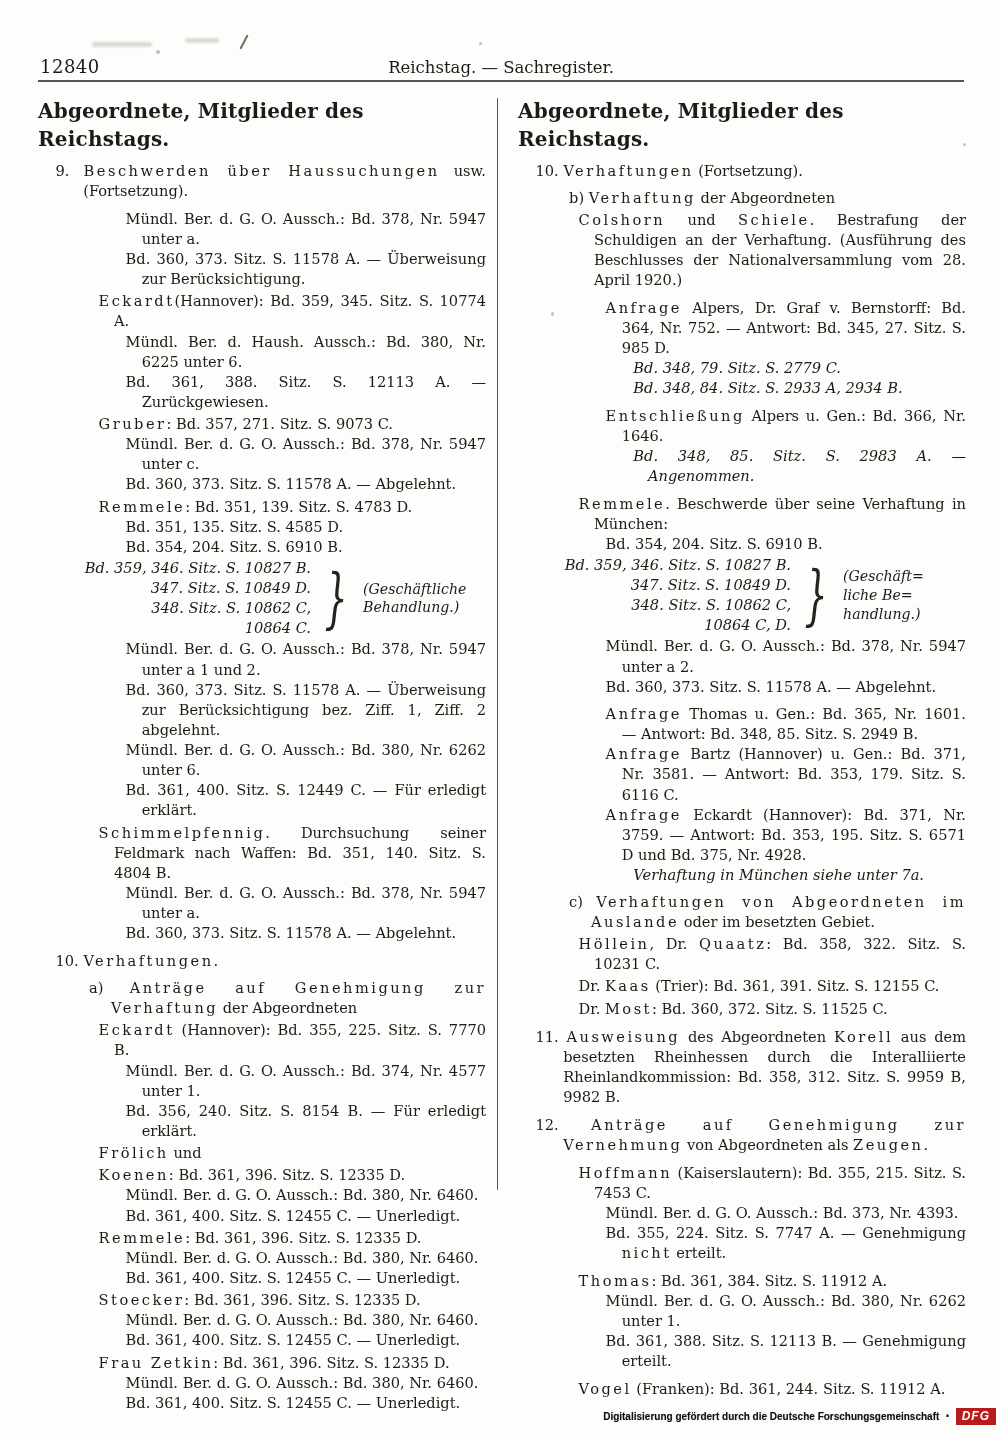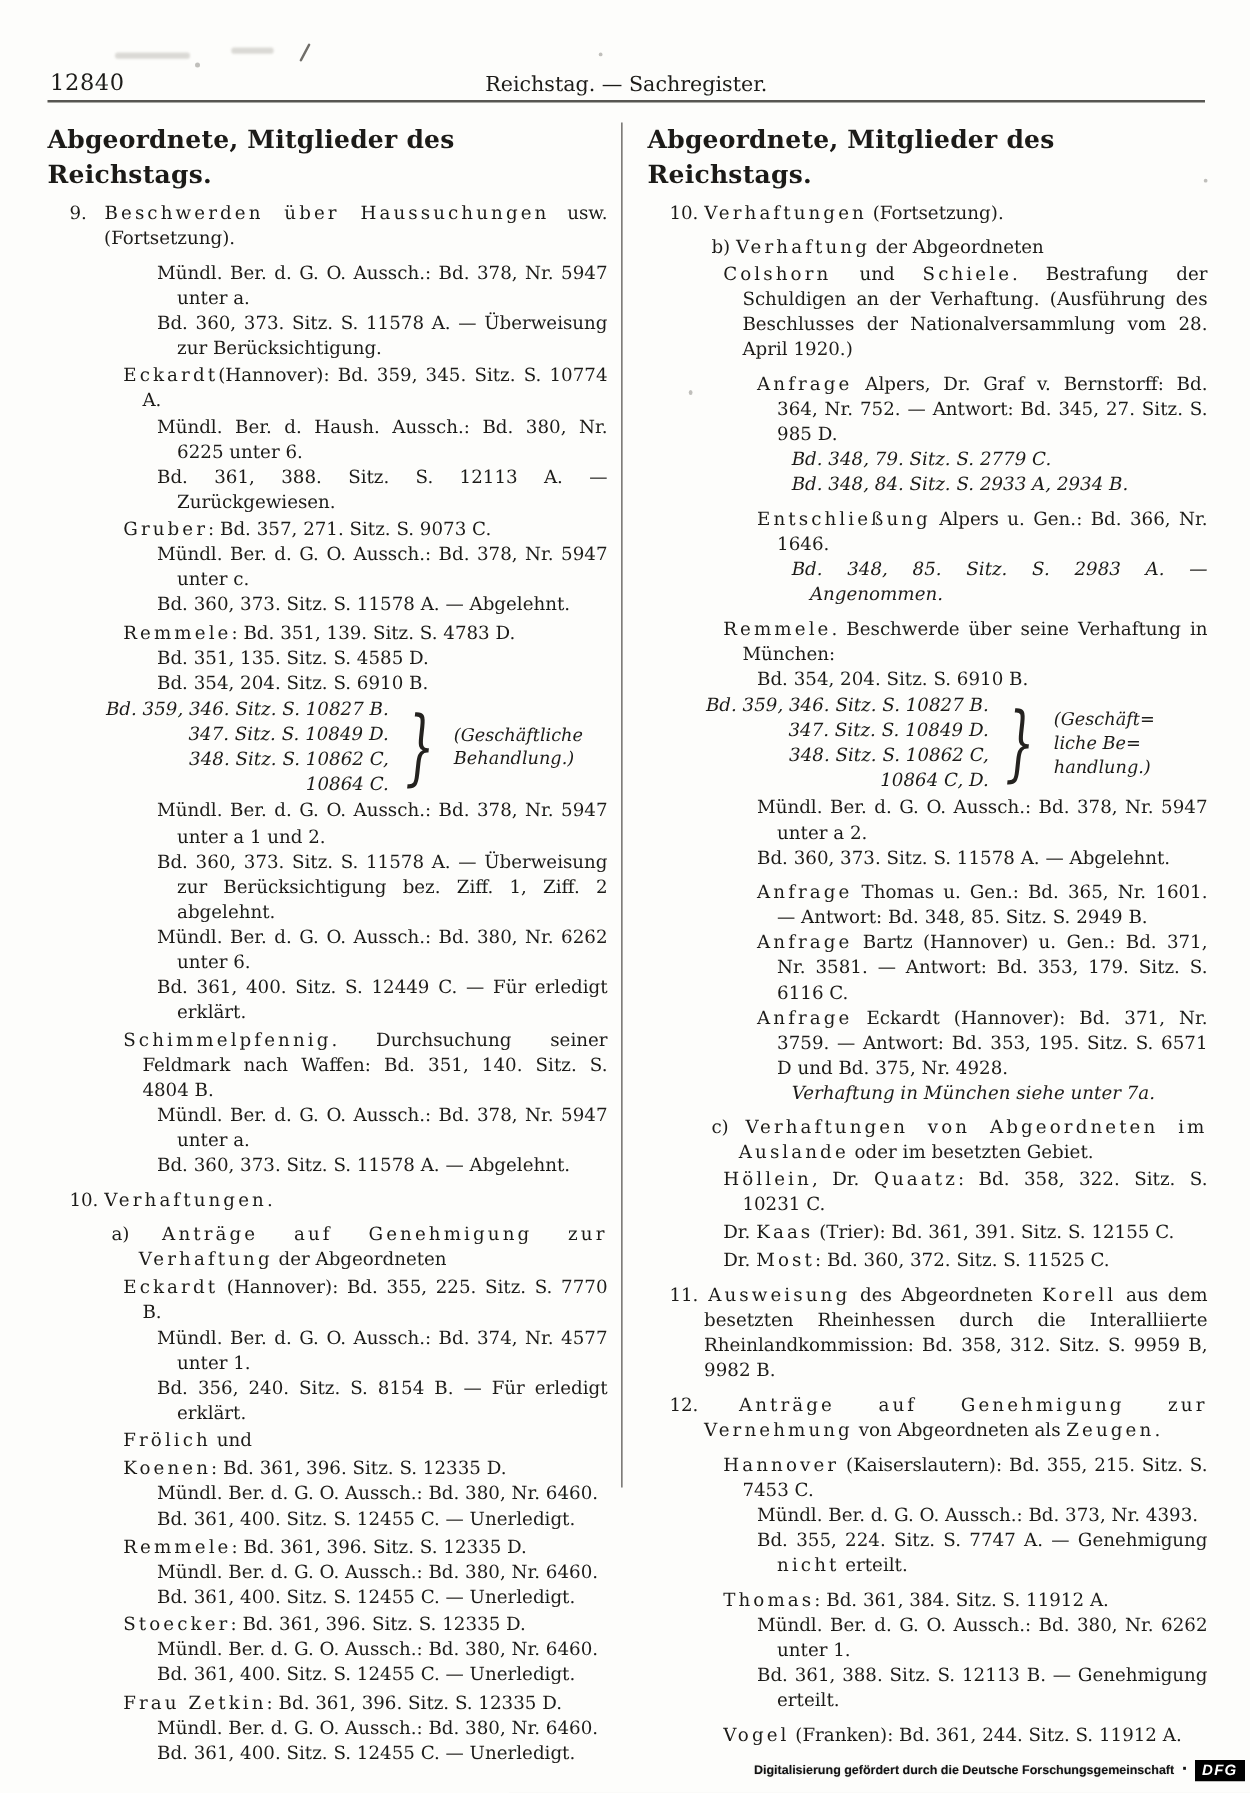--- a/index.html
+++ b/index.html
@@ -82,21 +82,21 @@
     display:flex;align-items:center;
     font-family:"Liberation Sans","DejaVu Sans",sans-serif;
   }
   .credit{
     font-size:10px;font-weight:bold;color:#121212;
     text-shadow:0 0 1px rgba(0,0,0,.35);
     margin-right:6px;
   }
   .dot{font-weight:bold;margin-right:5px;color:#121212;}
   .dfg{
-    background:#000000;color:#ffffff;
+    background:#b91c1c;color:#ffffff;
     font-size:12px;font-weight:bold;font-style:italic;
     padding:1px 6px 2px 6px;
     letter-spacing:1px;
   }
   
   .speck{position:absolute;background:#8e8c86;border-radius:50%;opacity:.55;}
   .slash{
     position:absolute;width:2px;height:16px;background:#4c4a45;
     transform:rotate(28deg);opacity:.8;border-radius:1px;
   }
@@ -209,21 +209,21 @@
           <div class="b l4 g"><span class="sp">Anfrage</span><span> Thomas u. Gen.: Bd. 365, Nr. 1601. — Antwort: Bd. 348, 85. Sitz. S. 2949 B.</span></div>
           <div class="b l4"><span class="sp">Anfrage</span><span> Bartz (Hannover) u. Gen.: Bd. 371, Nr. 3581. — Antwort: Bd. 353, 179. Sitz. S. 6116 C.</span></div>
           <div class="b l4"><span class="sp">Anfrage</span><span> Eckardt (Hannover): Bd. 371, Nr. 3759. — Antwort: Bd. 353, 195. Sitz. S. 6571 D und Bd. 375, Nr. 4928.</span></div>
           <div class="b l5"><span>Verhaftung in München siehe unter 7a.</span></div>
           <div class="b l2"><span>c) </span><span class="sp">Verhaftungen von Abgeordneten im Auslande</span><span> oder im besetzten Gebiet.</span></div>
           <div class="b l3"><span class="sp">Höllein</span><span>, Dr. </span><span class="sp">Quaatz</span><span>: Bd. 358, 322. Sitz. S. 10231 C.</span></div>
           <div class="b l3"><span>Dr. </span><span class="sp">Kaas</span><span> (Trier): Bd. 361, 391. Sitz. S. 12155 C.</span></div>
           <div class="b l3"><span>Dr. </span><span class="sp">Most</span><span>: Bd. 360, 372. Sitz. S. 11525 C.</span></div>
           <div class="b l1"><span>11. </span><span class="sp">Ausweisung</span><span> des Abgeordneten </span><span class="sp">Korell</span><span> aus dem besetzten Rheinhessen durch die Interalliierte Rheinlandkommission: Bd. 358, 312. Sitz. S. 9959 B, 9982 B.</span></div>
           <div class="b l1"><span>12. </span><span class="sp">Anträge auf Genehmigung zur Vernehmung</span><span> von Abgeordneten als </span><span class="sp">Zeugen</span><span>.</span></div>
-          <div class="b l3 g"><span class="sp">Hannover</span><span> (Kaiserslautern): Bd. 355, 215. Sitz. S. 7453 C.</span></div>
+          <div class="b l3 g"><span class="sp">Hoffmann</span><span> (Kaiserslautern): Bd. 355, 215. Sitz. S. 7453 C.</span></div>
           <div class="b l4"><span>Mündl. Ber. d. G. O. Aussch.: Bd. 373, Nr. 4393.</span></div>
           <div class="b l4"><span>Bd. 355, 224. Sitz. S. 7747 A. — Genehmigung </span><span class="sp">nicht</span><span> erteilt.</span></div>
           <div class="b l3 g"><span class="sp">Thomas</span><span>: Bd. 361, 384. Sitz. S. 11912 A.</span></div>
           <div class="b l4"><span>Mündl. Ber. d. G. O. Aussch.: Bd. 380, Nr. 6262 unter 1.</span></div>
           <div class="b l4"><span>Bd. 361, 388. Sitz. S. 12113 B. — Genehmigung erteilt.</span></div>
           <div class="b l3 g"><span class="sp">Vogel</span><span> (Franken): Bd. 361, 244. Sitz. S. 11912 A.</span></div>
           <div class="b l4"></div>
         </div>
     </div>
   </div>

